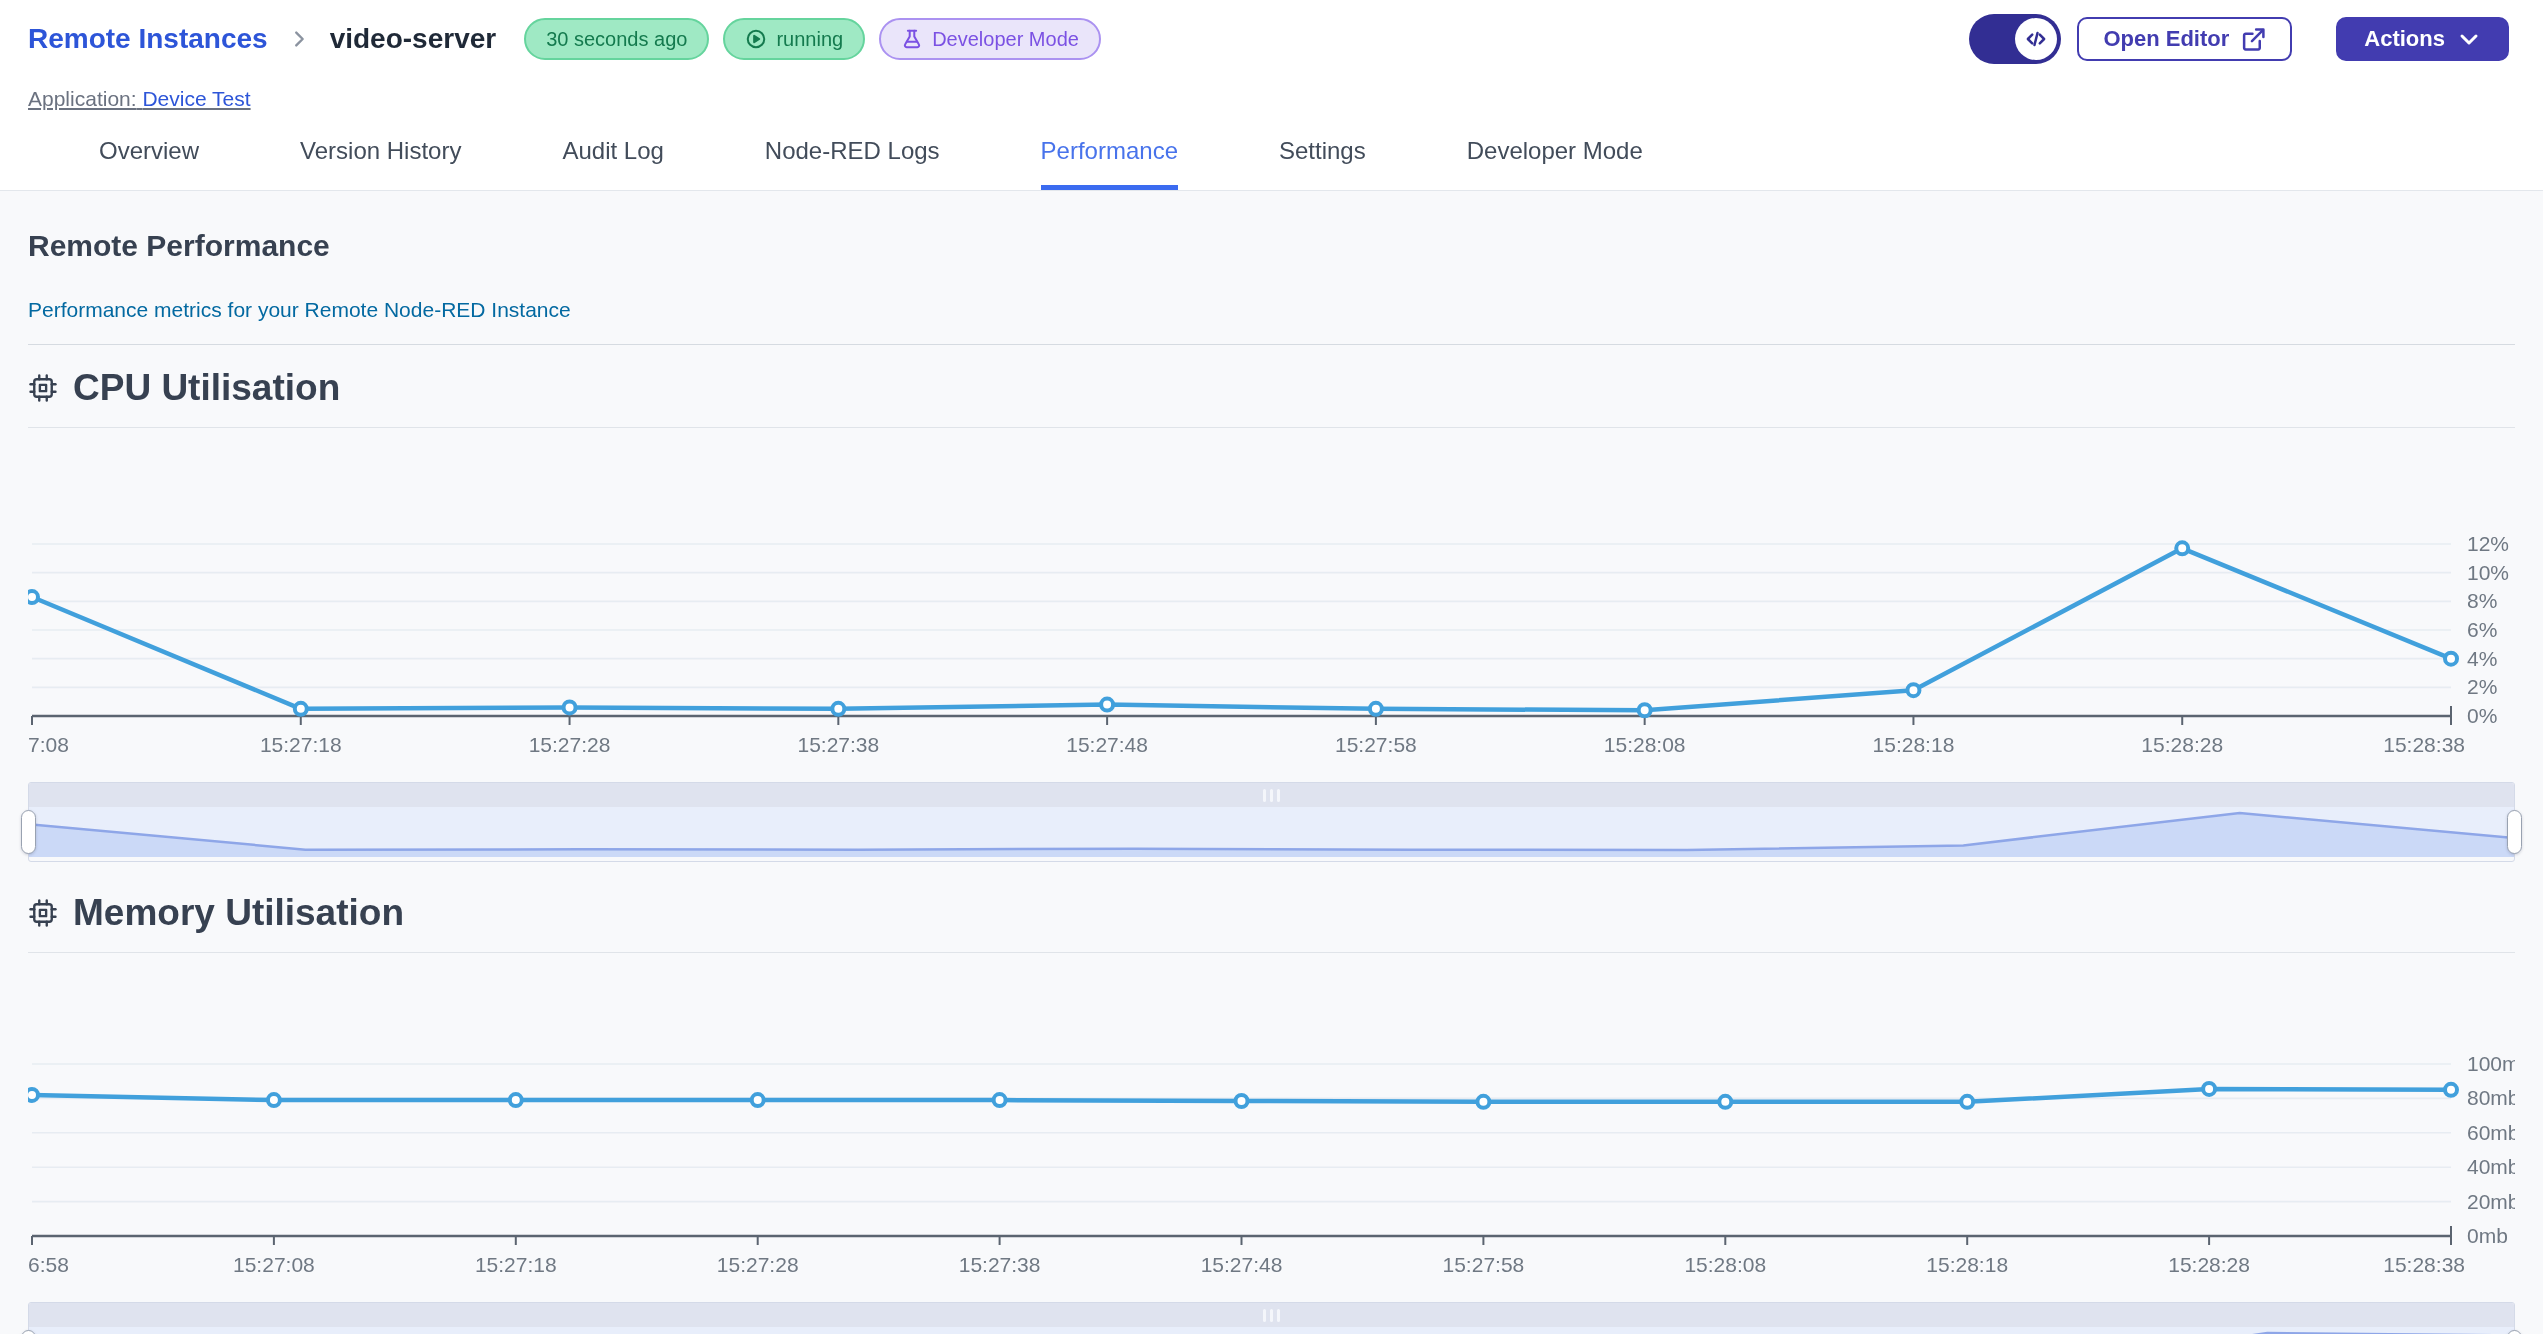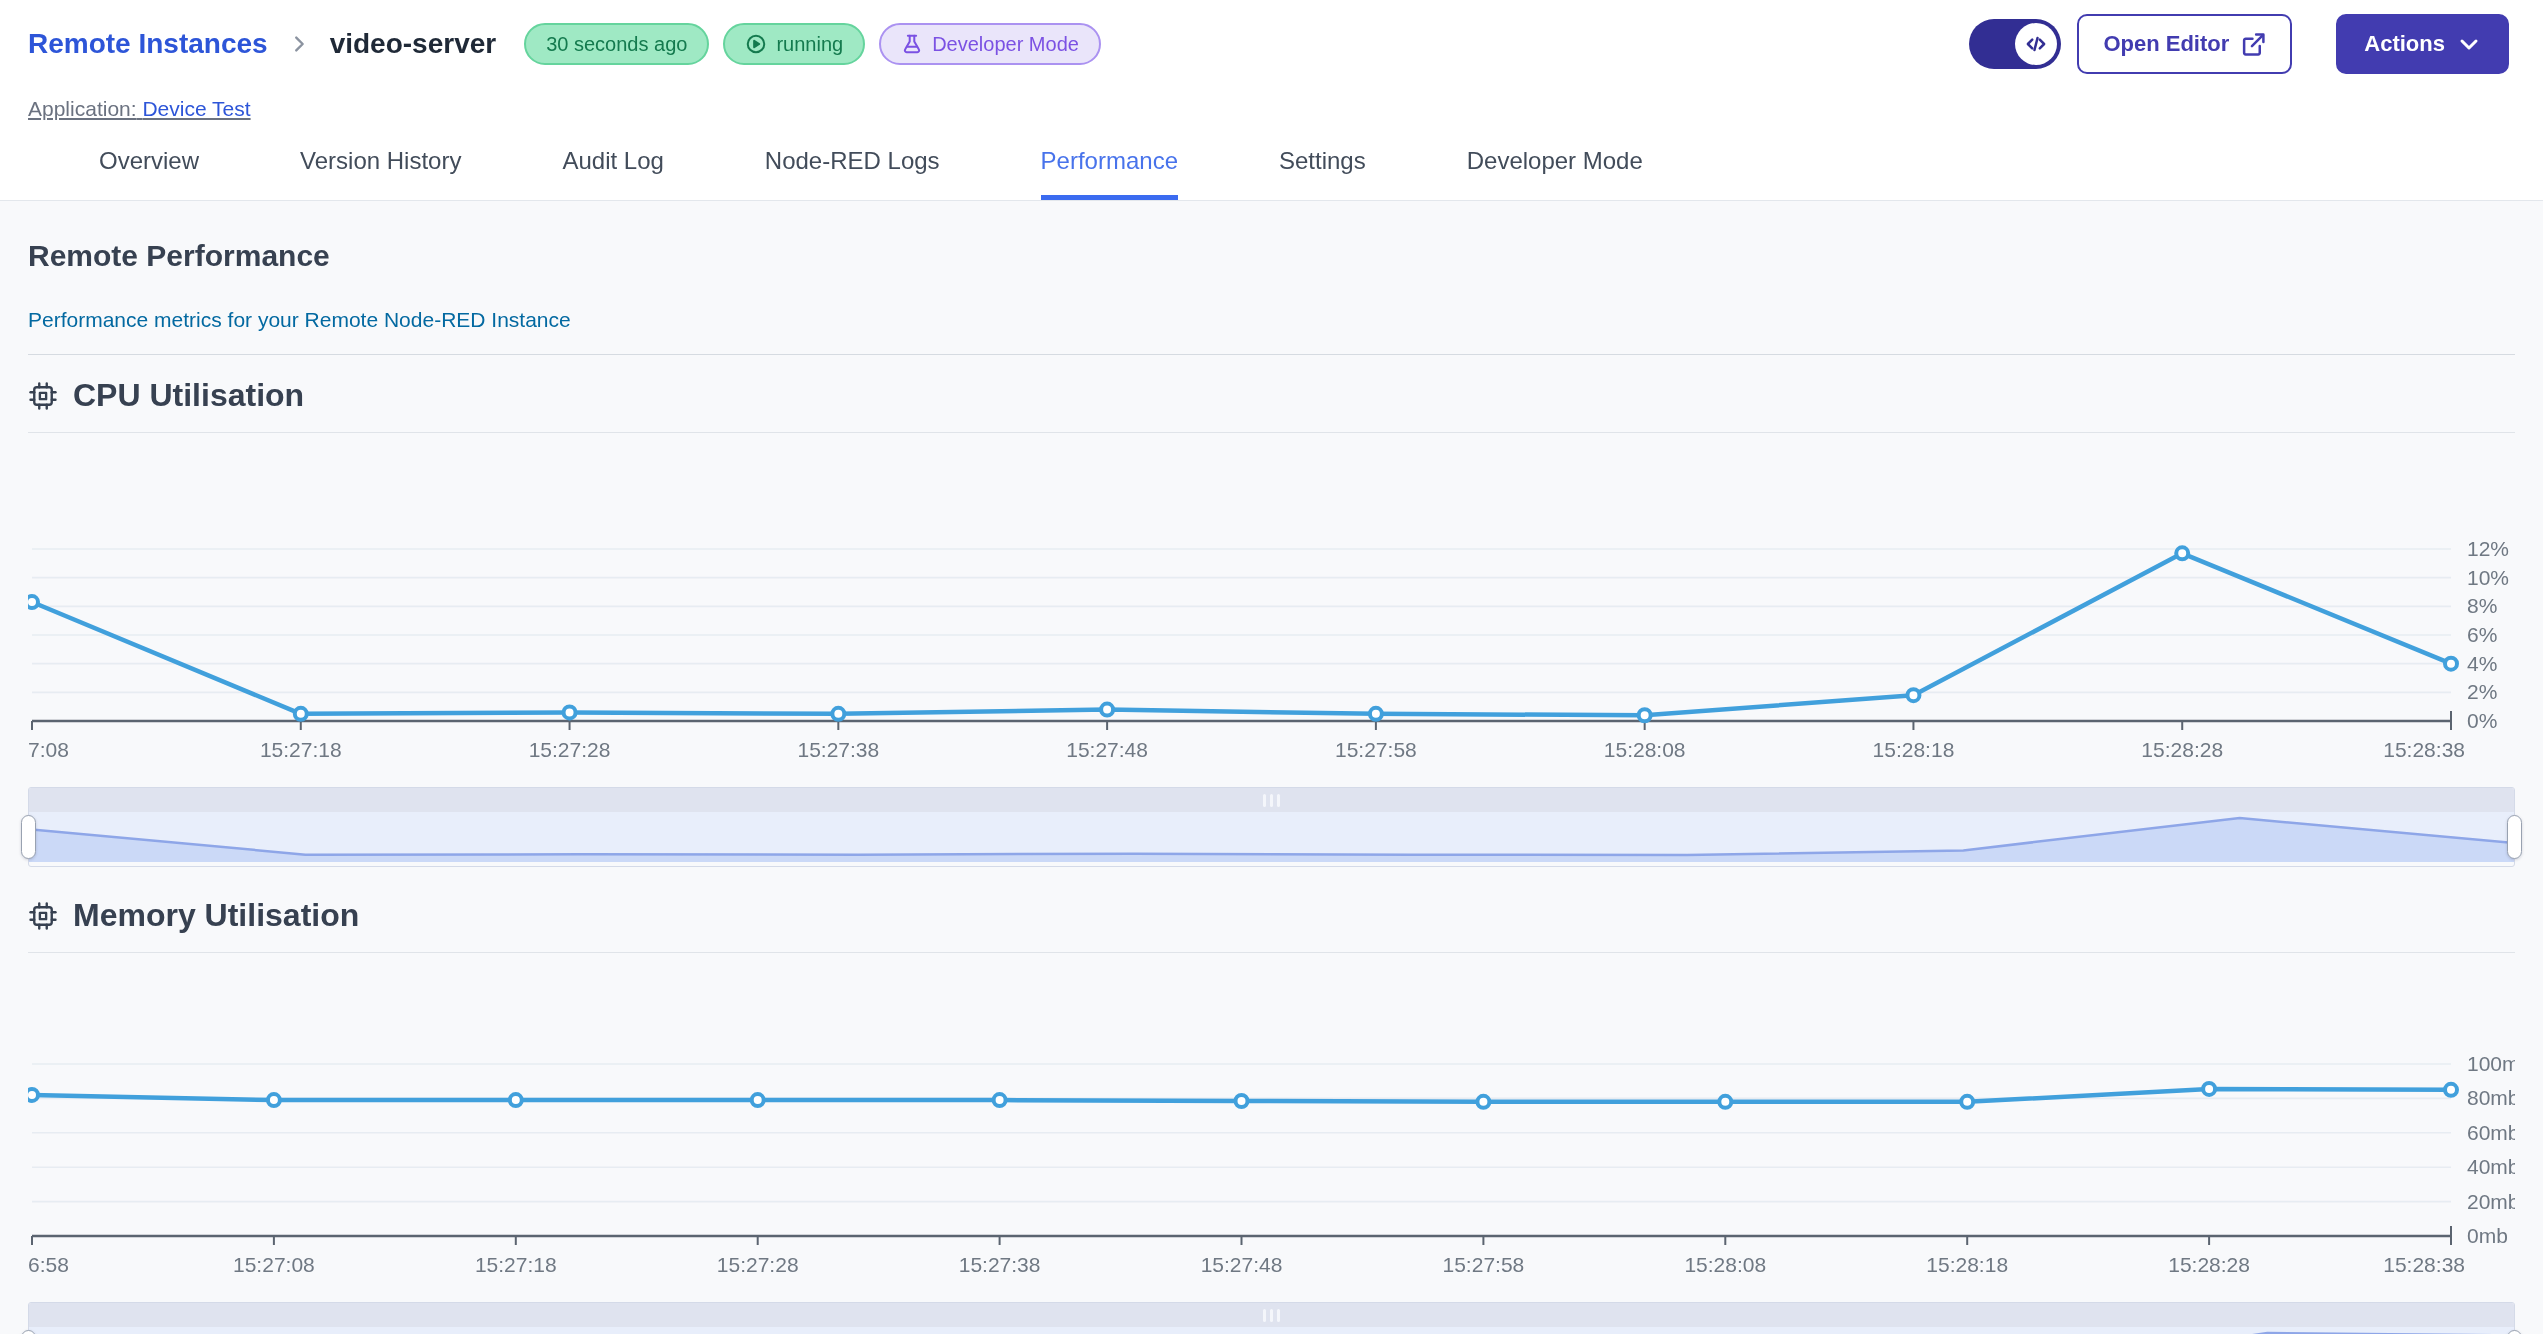--- a/index.html
+++ b/index.html
@@ -16,37 +16,37 @@
   .badges { display:flex; align-items:center; gap:14px; margin-left:28px; }
   .badge { display:flex; align-items:center; gap:9px; height:42px; padding:12px 20px;
     border-radius:22px; font-size:20px; white-space:nowrap; }
   .badge.green { background:#9fe9c4; border:2px solid #65d49d; color:#147a4e; }
   .badge.purple { background:#eae5fa; border:2px solid #ab92f1; color:#7b51e3; }
   .hdr-spacer { flex:1; }
   .hdr-actions { display:flex; align-items:center; gap:16px; }
   .toggle { width:92px; height:50px; border-radius:26px; background:#322e93; position:relative; cursor:pointer; }
   .toggle-knob { position:absolute; right:4px; top:4px; width:42px; height:42px; border-radius:50%;
     background:#fff; display:flex; align-items:center; justify-content:center; }
-  .btn { height:60px; display:flex; align-items:center; gap:12px; border-radius:10px;
+  .btn { height:44px; display:flex; align-items:center; gap:12px; border-radius:10px;
     font-size:22px; font-weight:700; cursor:pointer; }
   .btn-outline { background:#fff; border:2px solid #423cb0; color:#423cb0; padding:0 24px; }
   .btn-solid { background:#423cb0; border:2px solid #423cb0; color:#fff; padding:0 26px;margin-left:28px; }
   .app-line { margin-top:23px; font-size:21px; color:#6b7280;text-decoration:underline; }
   .app-link { color:#2d55d8; cursor:pointer; }
   .tabs { display:flex; gap:54px; margin-top:26px; padding-left:24px; }
   .tab { font-size:24px; color:#424c5a; padding-bottom:20px; border-bottom:5px solid transparent; cursor:pointer;margin-left:47px; }
   .tab.active { color:#4873eb; border-bottom-color:#3b6bf0; }
 
   
   .content { background:#f8f9fb; height:100%; padding:0 28px; }
   .page-head { display:flex; align-items:baseline; gap:14px; padding:38px 0 22px 0; border-bottom:1px solid #d6dbe1;flex-direction:column; }
   .page-title { font-size:30px; font-weight:600; color:#374151; }
   .page-subtitle { font-size:21px; color:#0369a1;margin-top:21px; }
   .section-head { display:flex; align-items:center; gap:15px; padding:22px 0 18px 0; border-bottom:1px solid #e0e4e9; color:#374151; }
-  .section-title { font-size:32px; font-weight:600; }
+  .section-title { font-size:37px; font-weight:600; }
   .chart-wrap { margin-top:6px; }
   svg text { font-family:"Liberation Sans", sans-serif; }
 
   
   .brush { position:relative; margin:14px 0 4px 0; width:2487px; }
   .brush-band { border:1px solid #d4dae8; border-radius:3px; overflow:hidden; }
   .brush-strip { height:24px; background:#dfe3ef; display:flex; align-items:center; justify-content:center; gap:4px; cursor:grab; }
   .grip-bar { width:3px; height:13px; background:#f4f6fb; border-radius:2px; }
   .brush-handle { position:absolute; width:15px; height:44px; background:#fff; border:1px solid #99a2b1;
     border-radius:8px; top:28px; box-shadow:0 1px 3px rgba(20,30,60,.18); cursor:ew-resize; }

